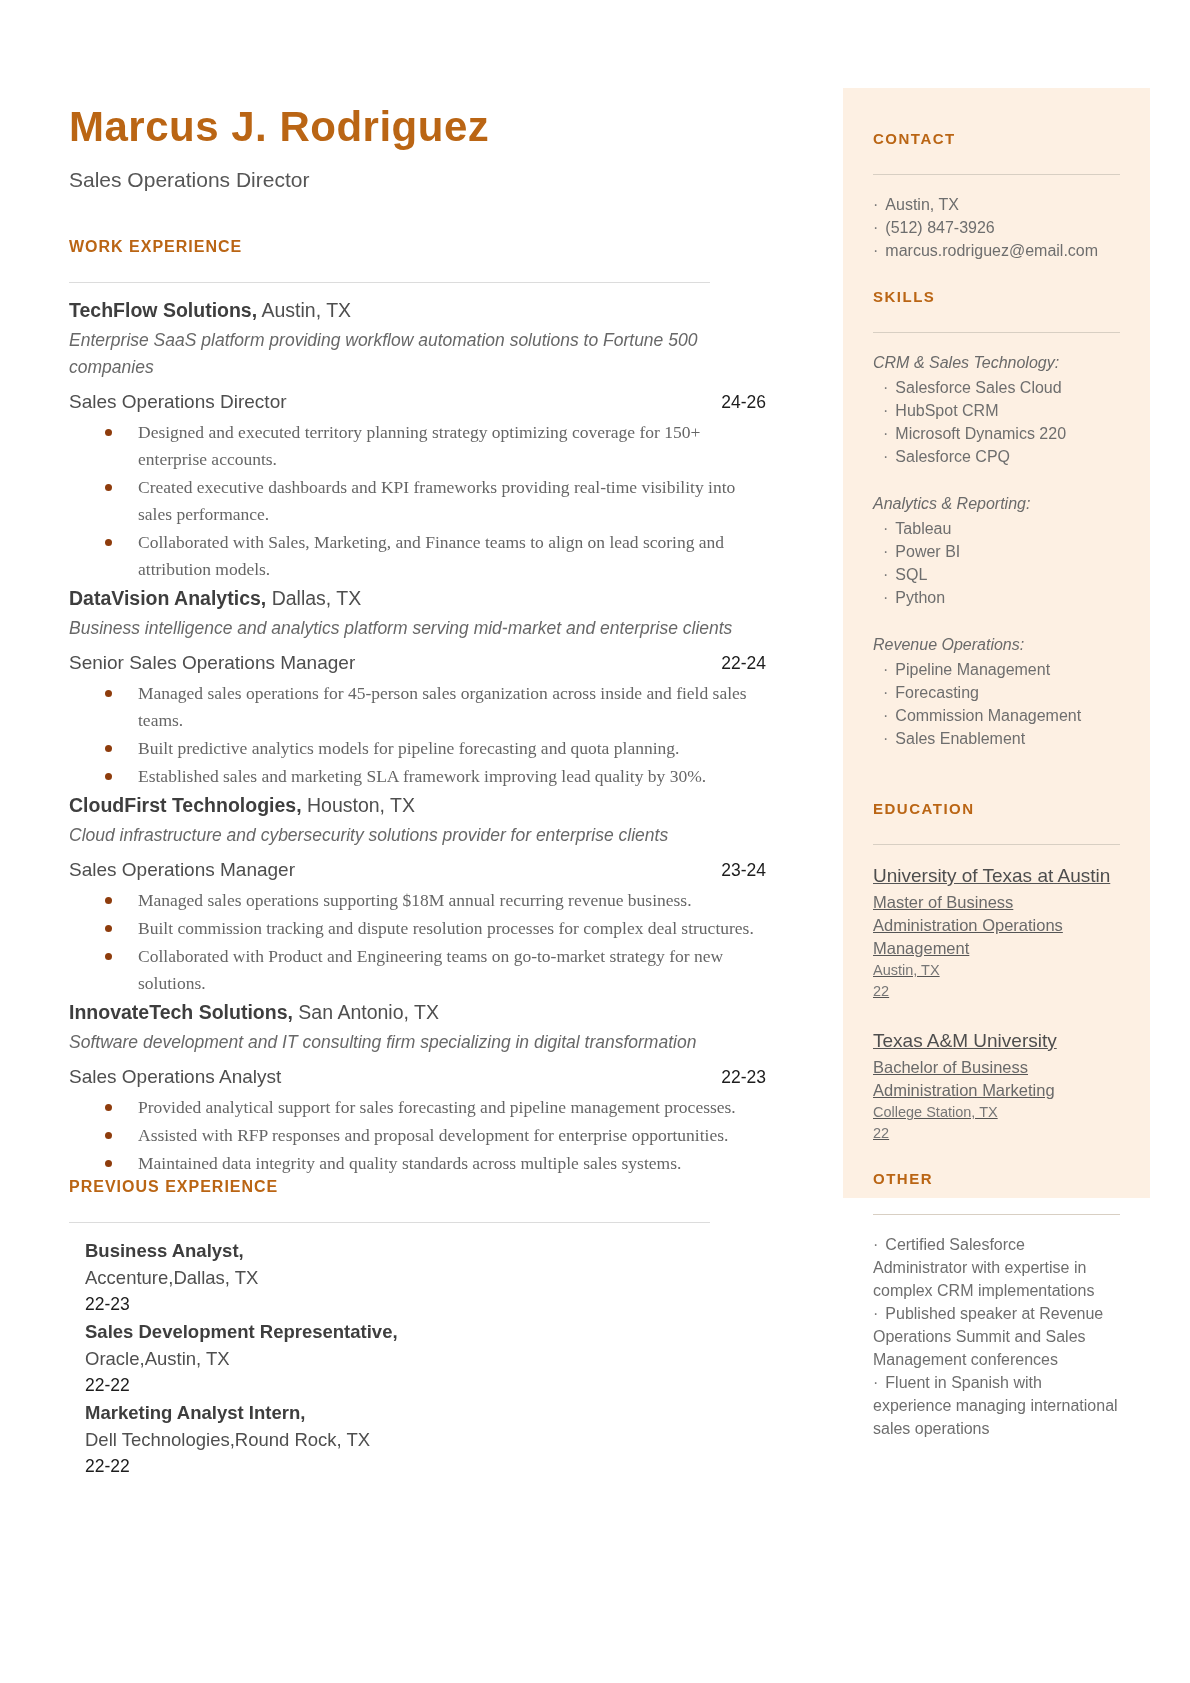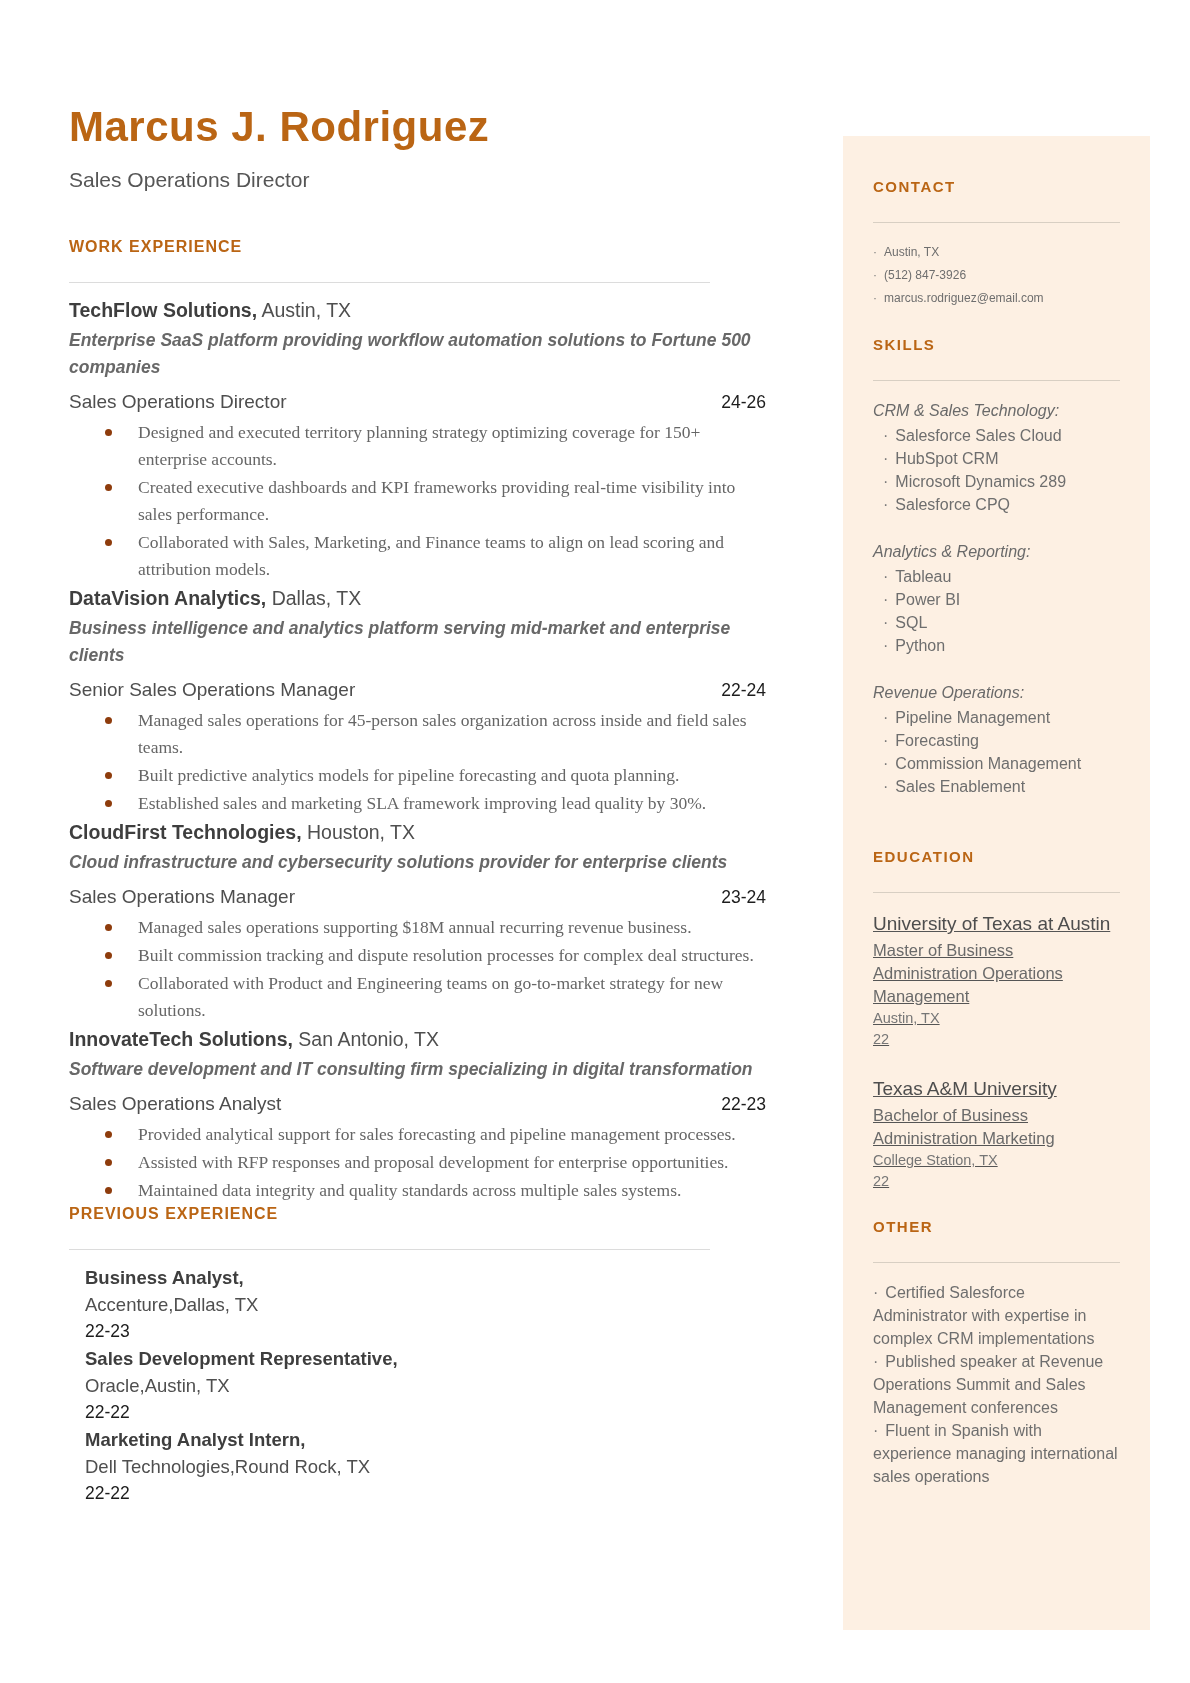--- a/index.html
+++ b/index.html
@@ -19,39 +19,39 @@
     letter-spacing:.5px;line-height:1.1;
   }
   .person-title{font-size:21px;color:#565656;margin:0 0 46px 0;}
   .sec-head{
     font-size:16px;font-weight:bold;color:var(--accent);letter-spacing:1px;margin:0;
   }
   .main-rule{border:none;border-top:1px solid #dcdcdc;margin:26px 0 14px 0;width:92%;}
   .company-row{font-size:19.5px;line-height:27px;margin-top:2px;}
   .company{font-weight:bold;color:#3e3e3e;}
   .company-loc{color:#4f4f4f;}
-  .job-desc{font-style:italic;color:#686868;font-size:17.5px;line-height:27px;margin:3px 0 10px 0;font-weight:bold;}
+  .job-desc{font-style:italic;color:#686868;font-size:17.5px;line-height:27px;margin:3px 0 10px 0;}
   .role-row{display:flex;justify-content:space-between;align-items:baseline;margin:10px 0 6px 0;}
   .role-name{font-size:19px;color:#4e4e4e;}
   .dates{font-size:17.5px;color:#1d1d1d;}
   ul.bullets{list-style:none;margin:0;padding:0;}
   ul.bullets li{position:relative;padding-left:69px;font-size:17.5px;color:#666;line-height:27px;margin:0 0 1px 0;font-family:Liberation Serif, serif;}
   .bdot{position:absolute;left:36px;top:10px;width:7px;height:7px;border-radius:50%;background:var(--bullet-dot);}
   .prev-head{}
   .prev-row{display:flex;align-items:baseline;font-size:18.5px;line-height:27px;flex-direction:column;}
   .prev-role{font-weight:bold;color:#3e3e3e;white-space:pre;}
   .prev-rest{color:#4f4f4f;flex:1;margin-left:16px;}
   
   .sidebar{
-    position:absolute;left:843px;top:88px;width:307px;height:1494px;
-    background:var(--sidebar-bg);padding:42px 30px 0 30px;margin-top:48px;
+    position:absolute;left:843px;top:88px;width:307px;height:1110px;
+    background:var(--sidebar-bg);padding:42px 30px 0 30px;
   }
   .side-head{font-size:15px;font-weight:bold;color:var(--accent);letter-spacing:1.5px;}
   .side-rule{border:none;border-top:1px solid #d8cfc3;margin:27px 0 18px 0;}
-  .side-item{font-size:12px;color:#6e6e6e;line-height:23px;}
+  .side-item{font-size:16px;color:#6e6e6e;line-height:23px;}
   .mdot{color:#7a7a7a;margin-right:7px;}
   .skill-group{margin-bottom:24px;}
   .skill-label{font-style:italic;color:#6a6a6a;font-size:16px;line-height:23px;margin-bottom:2px;}
   .skill-item{font-size:16px;color:#6e6e6e;line-height:23px;padding-left:10px;}
   .side-gap{height:26px;}
   .edu-entry{margin-bottom:26px;text-decoration:underline;}
   .edu-school{font-size:19px;color:#4e4e4e;line-height:25px;margin-bottom:3px;}
   .edu-degree{font-size:16.5px;color:#6a6a6a;line-height:23px;}
   .edu-loc{font-size:14.5px;color:#767676;line-height:21px;}
   .edu-year{font-size:14.5px;color:#767676;line-height:21px;}
@@ -158,21 +158,21 @@
   <div class="side-gap"></div>
 
   <div class="side-sec">
     <div class="side-head">SKILLS</div>
     <hr class="side-rule">
 
     <div class="skill-group">
       <div class="skill-label">CRM &amp; Sales Technology:</div>
       <div class="skill-item"><span class="mdot">·</span><span>Salesforce Sales Cloud</span></div>
       <div class="skill-item"><span class="mdot">·</span><span>HubSpot CRM</span></div>
-      <div class="skill-item"><span class="mdot">·</span><span>Microsoft Dynamics 289</span></div>
+      <div class="skill-item"><span class="mdot">·</span><span>Microsoft Dynamics 220</span></div>
       <div class="skill-item"><span class="mdot">·</span><span>Salesforce CPQ</span></div>
     </div>
 
     <div class="skill-group">
       <div class="skill-label">Analytics &amp; Reporting:</div>
       <div class="skill-item"><span class="mdot">·</span><span>Tableau</span></div>
       <div class="skill-item"><span class="mdot">·</span><span>Power BI</span></div>
       <div class="skill-item"><span class="mdot">·</span><span>SQL</span></div>
       <div class="skill-item"><span class="mdot">·</span><span>Python</span></div>
     </div>

